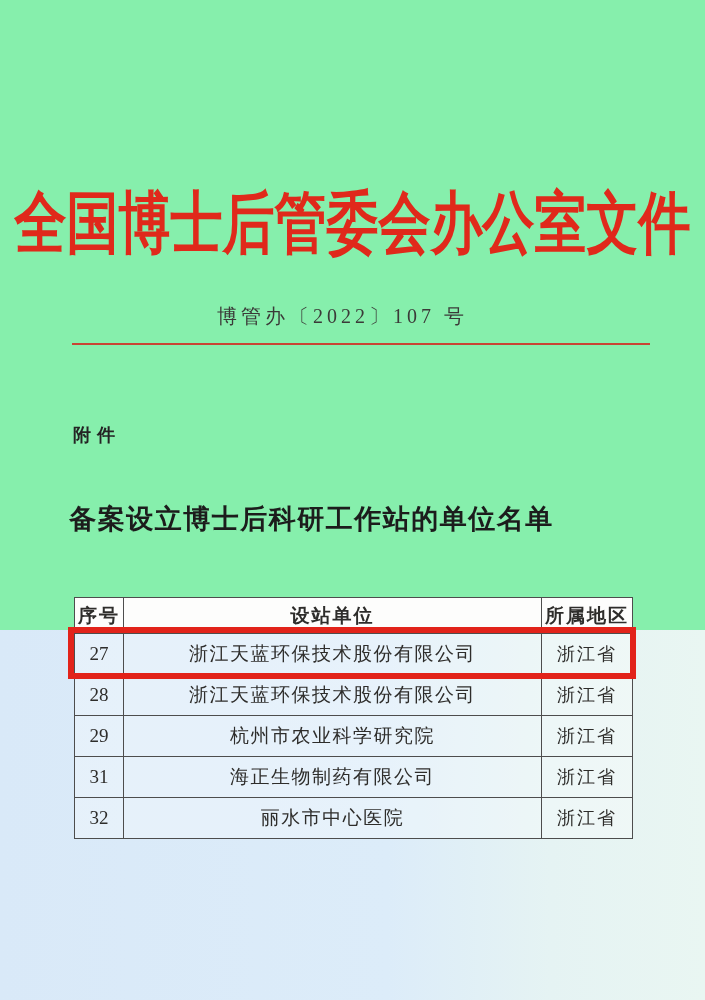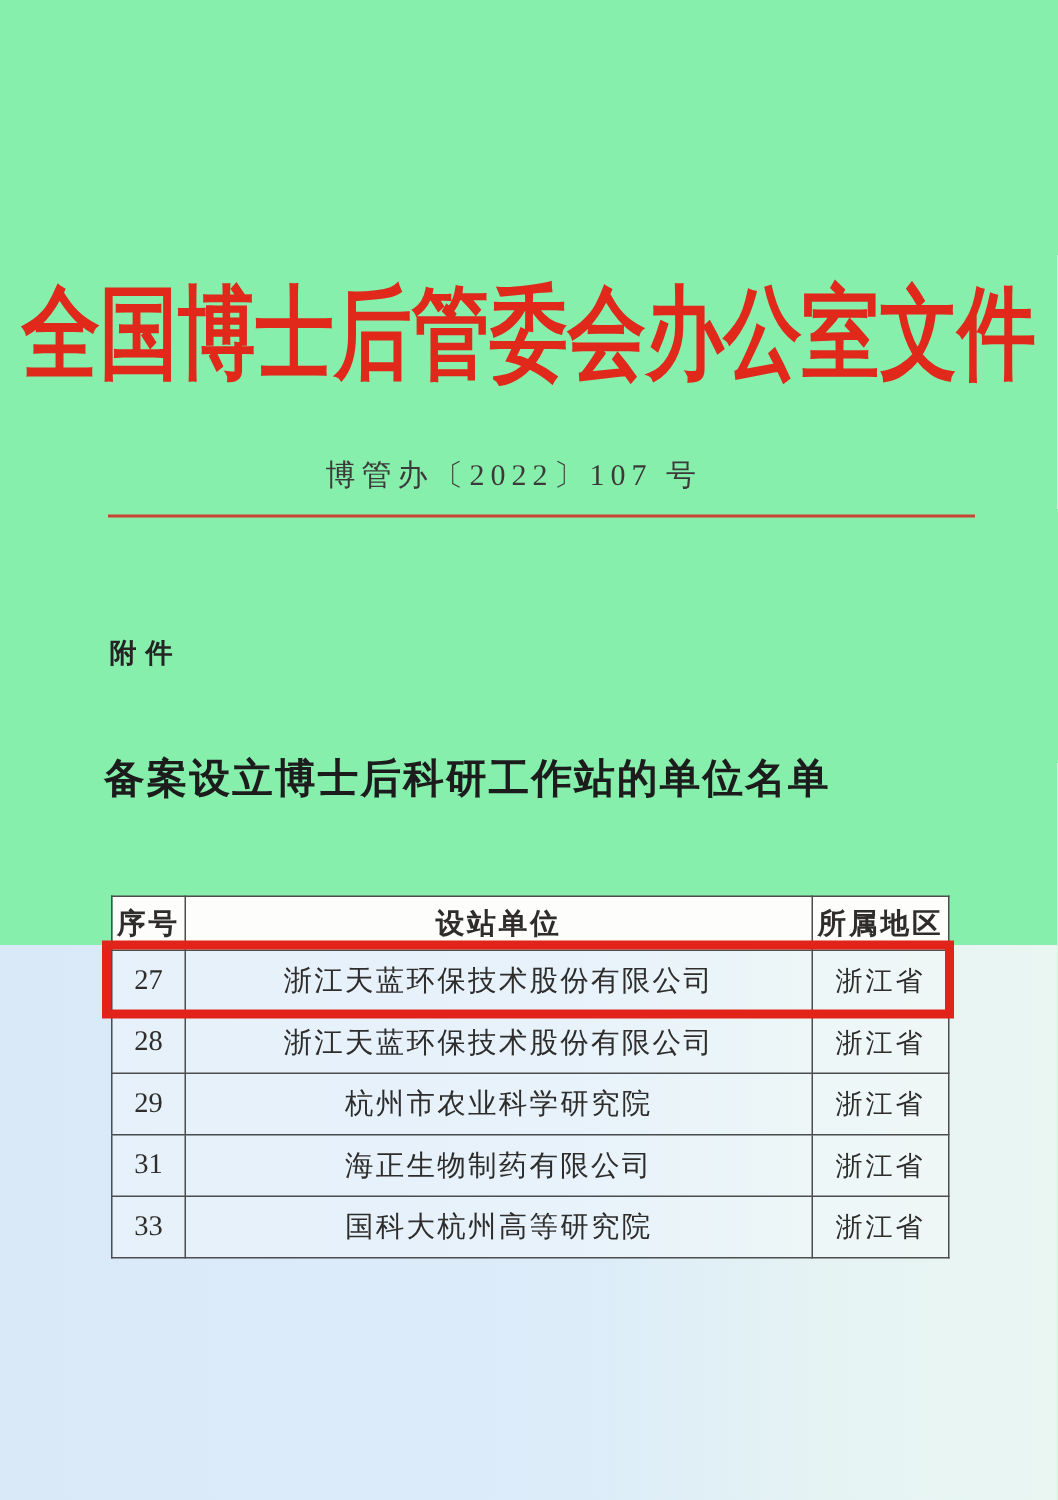--- a/index.html
+++ b/index.html
@@ -181,25 +181,25 @@
       <td class="col-region">浙江省</td>
     </tr>
 
 
     <tr>
       <td class="col-no">31</td>
       <td class="col-unit">海正生物制药有限公司</td>
       <td class="col-region">浙江省</td>
     </tr>
 
-
-    <tr>
-      <td class="col-no">33</td>
-      <td class="col-unit">国科大杭州高等研究院</td>
-      <td class="col-region">浙江省</td>
-    </tr>
+    <tr>
+      <td class="col-no">32</td>
+      <td class="col-unit">丽水市中心医院</td>
+      <td class="col-region">浙江省</td>
+    </tr>
+
 
   </tbody>
   </table>
 
   <div class="highlight-box"></div>
 
 </div>
 
 </body></html>

